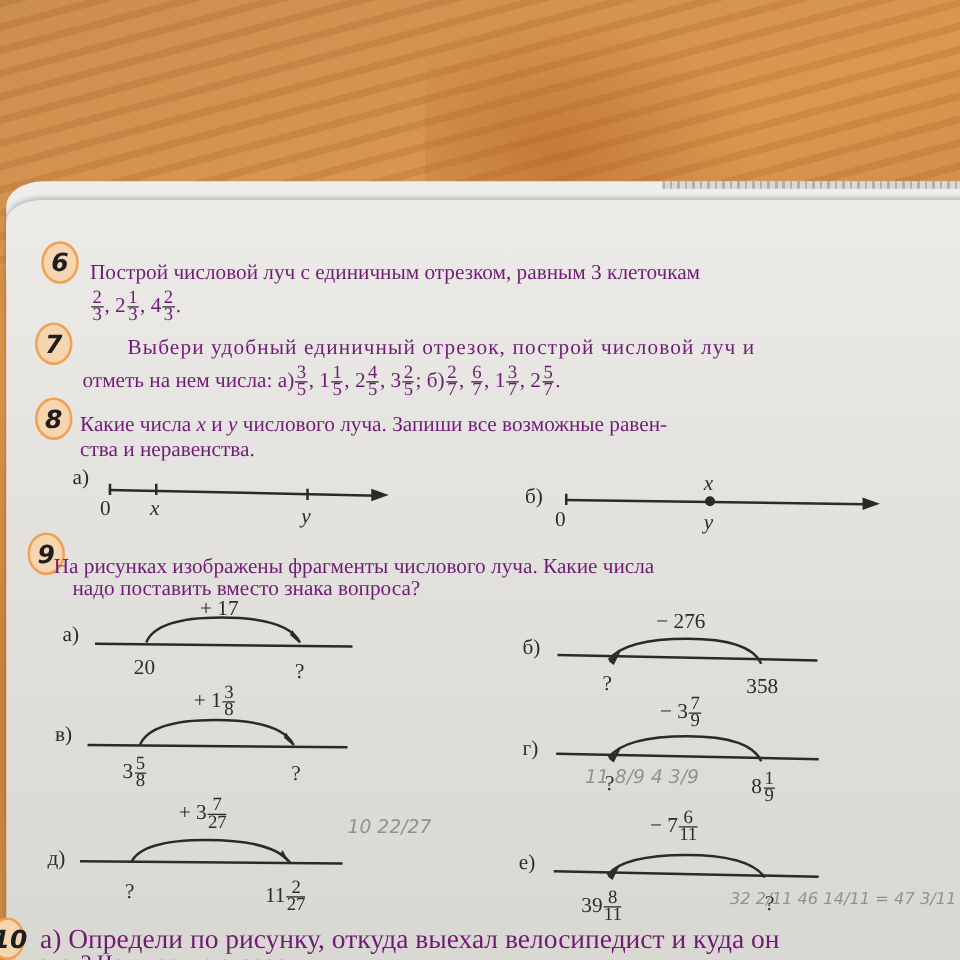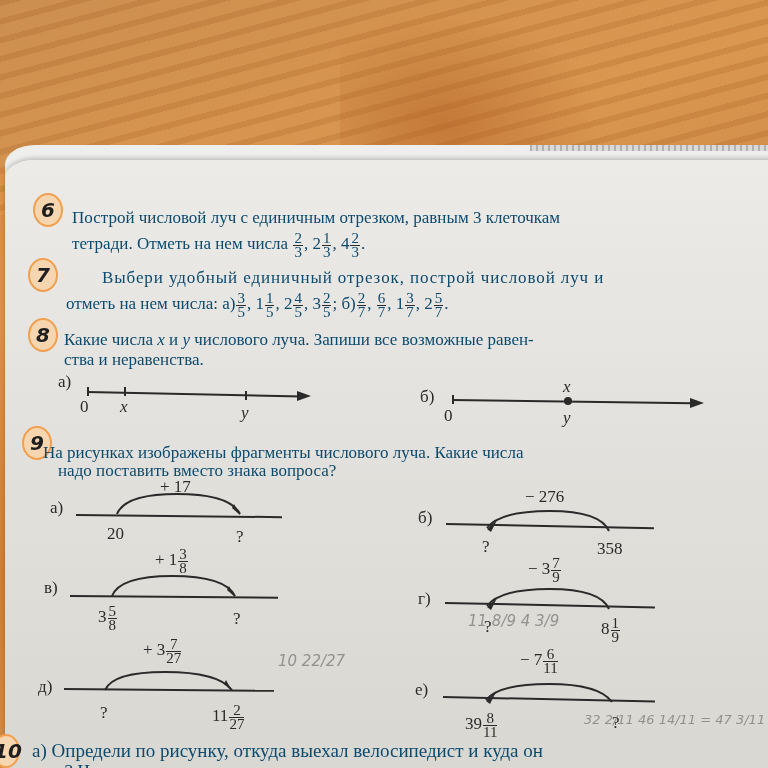--- a/index.html
+++ b/index.html
@@ -27,21 +27,21 @@
     position:absolute; left:5px; top:140px; width:768px; height:80px;
     background:#eeeeec;
     border-top-left-radius: 30px 20px;
   }
   .binding {
     position:absolute; left:530px; top:210px; width:238px; height:6px;
     background: repeating-linear-gradient(90deg, #888 0px, #888 2px, #ccc 2px, #ccc 6px);
     opacity:.6;
   }
   .ex {
-    position:absolute; color:#0c4a6e; font-size:17px; line-height:20px;
+    position:absolute; color:#701a75; font-size:17px; line-height:20px;
     font-family:"Liberation Serif","DejaVu Serif",serif;
   }
   .badge {
     position:absolute; width:26px; height:30px; border-radius:50%;
     border:2px solid #f0a050; background:#f6d6b0;
     color:#1e1e1e; font-weight:bold; font-size:20px; text-align:center; line-height:30px;
     font-family:"DejaVu Sans", sans-serif; font-style:italic;
   }
   .frac { display:inline-block; vertical-align:middle; text-align:center; line-height:13px; font-size:15px; margin:0 1px; }
   .frac .n { display:block; border-bottom:1px solid #2b2b2b; padding:0 1px; }
@@ -60,21 +60,20 @@
 <div class="wood-grain"></div>
 <div class="wood-knot"></div>
 
 <div class="page-top" style="top:145px;"></div>
 <div class="page" style="top:160px;height:620px;"></div>
 <div class="binding" style="top:145px;"></div>
 
 <div class="badge" style="left:33px;top:193px;">6</div>
 <div class="ex" style="left:72px;top:208px;">Построй числовой луч с единичным отрезком, равным 3 клеточкам</div>
 <div class="ex" style="left:72px;top:232px;">
-  <span>тетради. Отметь на нем числа</span>
   <span class="frac"><span class="n">2</span><span class="d">3</span></span>,
   <span>2</span><span class="frac"><span class="n">1</span><span class="d">3</span></span>,
   <span>4</span><span class="frac"><span class="n">2</span><span class="d">3</span></span>.
 </div>
 
 <div class="badge" style="left:28px;top:258px;">7</div>
 <div class="ex" style="left:68px;top:268px;letter-spacing:0.9px;margin-left:34px;">Выбери удобный единичный отрезок, построй числовой луч и</div>
 <div class="ex" style="left:66px;top:292px;">
   <span>отметь на нем числа:</span>
   <span>а)</span><span class="frac"><span class="n">3</span><span class="d">5</span></span>,
@@ -193,14 +192,14 @@
   <svg class="arc" style="left:484px;top:682px;" width="130" height="30">
       <path d="M2 18 Q15 2 65 2 Q115 2 128 20" stroke="#2a2a2a" stroke-width="2" fill="none"></path>
       <path d="M2 19 L12 10 L6 22 Z" fill="#2a2a2a"></path>
     </svg>
 </div>
 <div class="lbl" style="left:465px;top:712px;"><span>39</span><span class="frac"><span class="n">8</span><span class="d">11</span></span></div>
 <div class="lbl" style="left:612px;top:713px;">?</div>
 <div class="hand" style="left:584px;top:712px;font-size:13px;">32 2/11   46 14/11 = 47 3/11</div>
 
 <div class="badge" style="left:-8px;top:734px;width:24px;">10</div>
-<div class="ex" style="left:32px;top:741px;font-size:19px;">а) Определи по рисунку, откуда выехал велосипедист и куда он</div>
+<div class="ex" style="left:32px;top:741px;font-size:22px;">а) Определи по рисунку, откуда выехал велосипедист и куда он</div>
 <div class="ex" style="left:30px;top:762px;font-size:19px;">едет? Чему равна скорость ...</div>
 
 </body></html>

